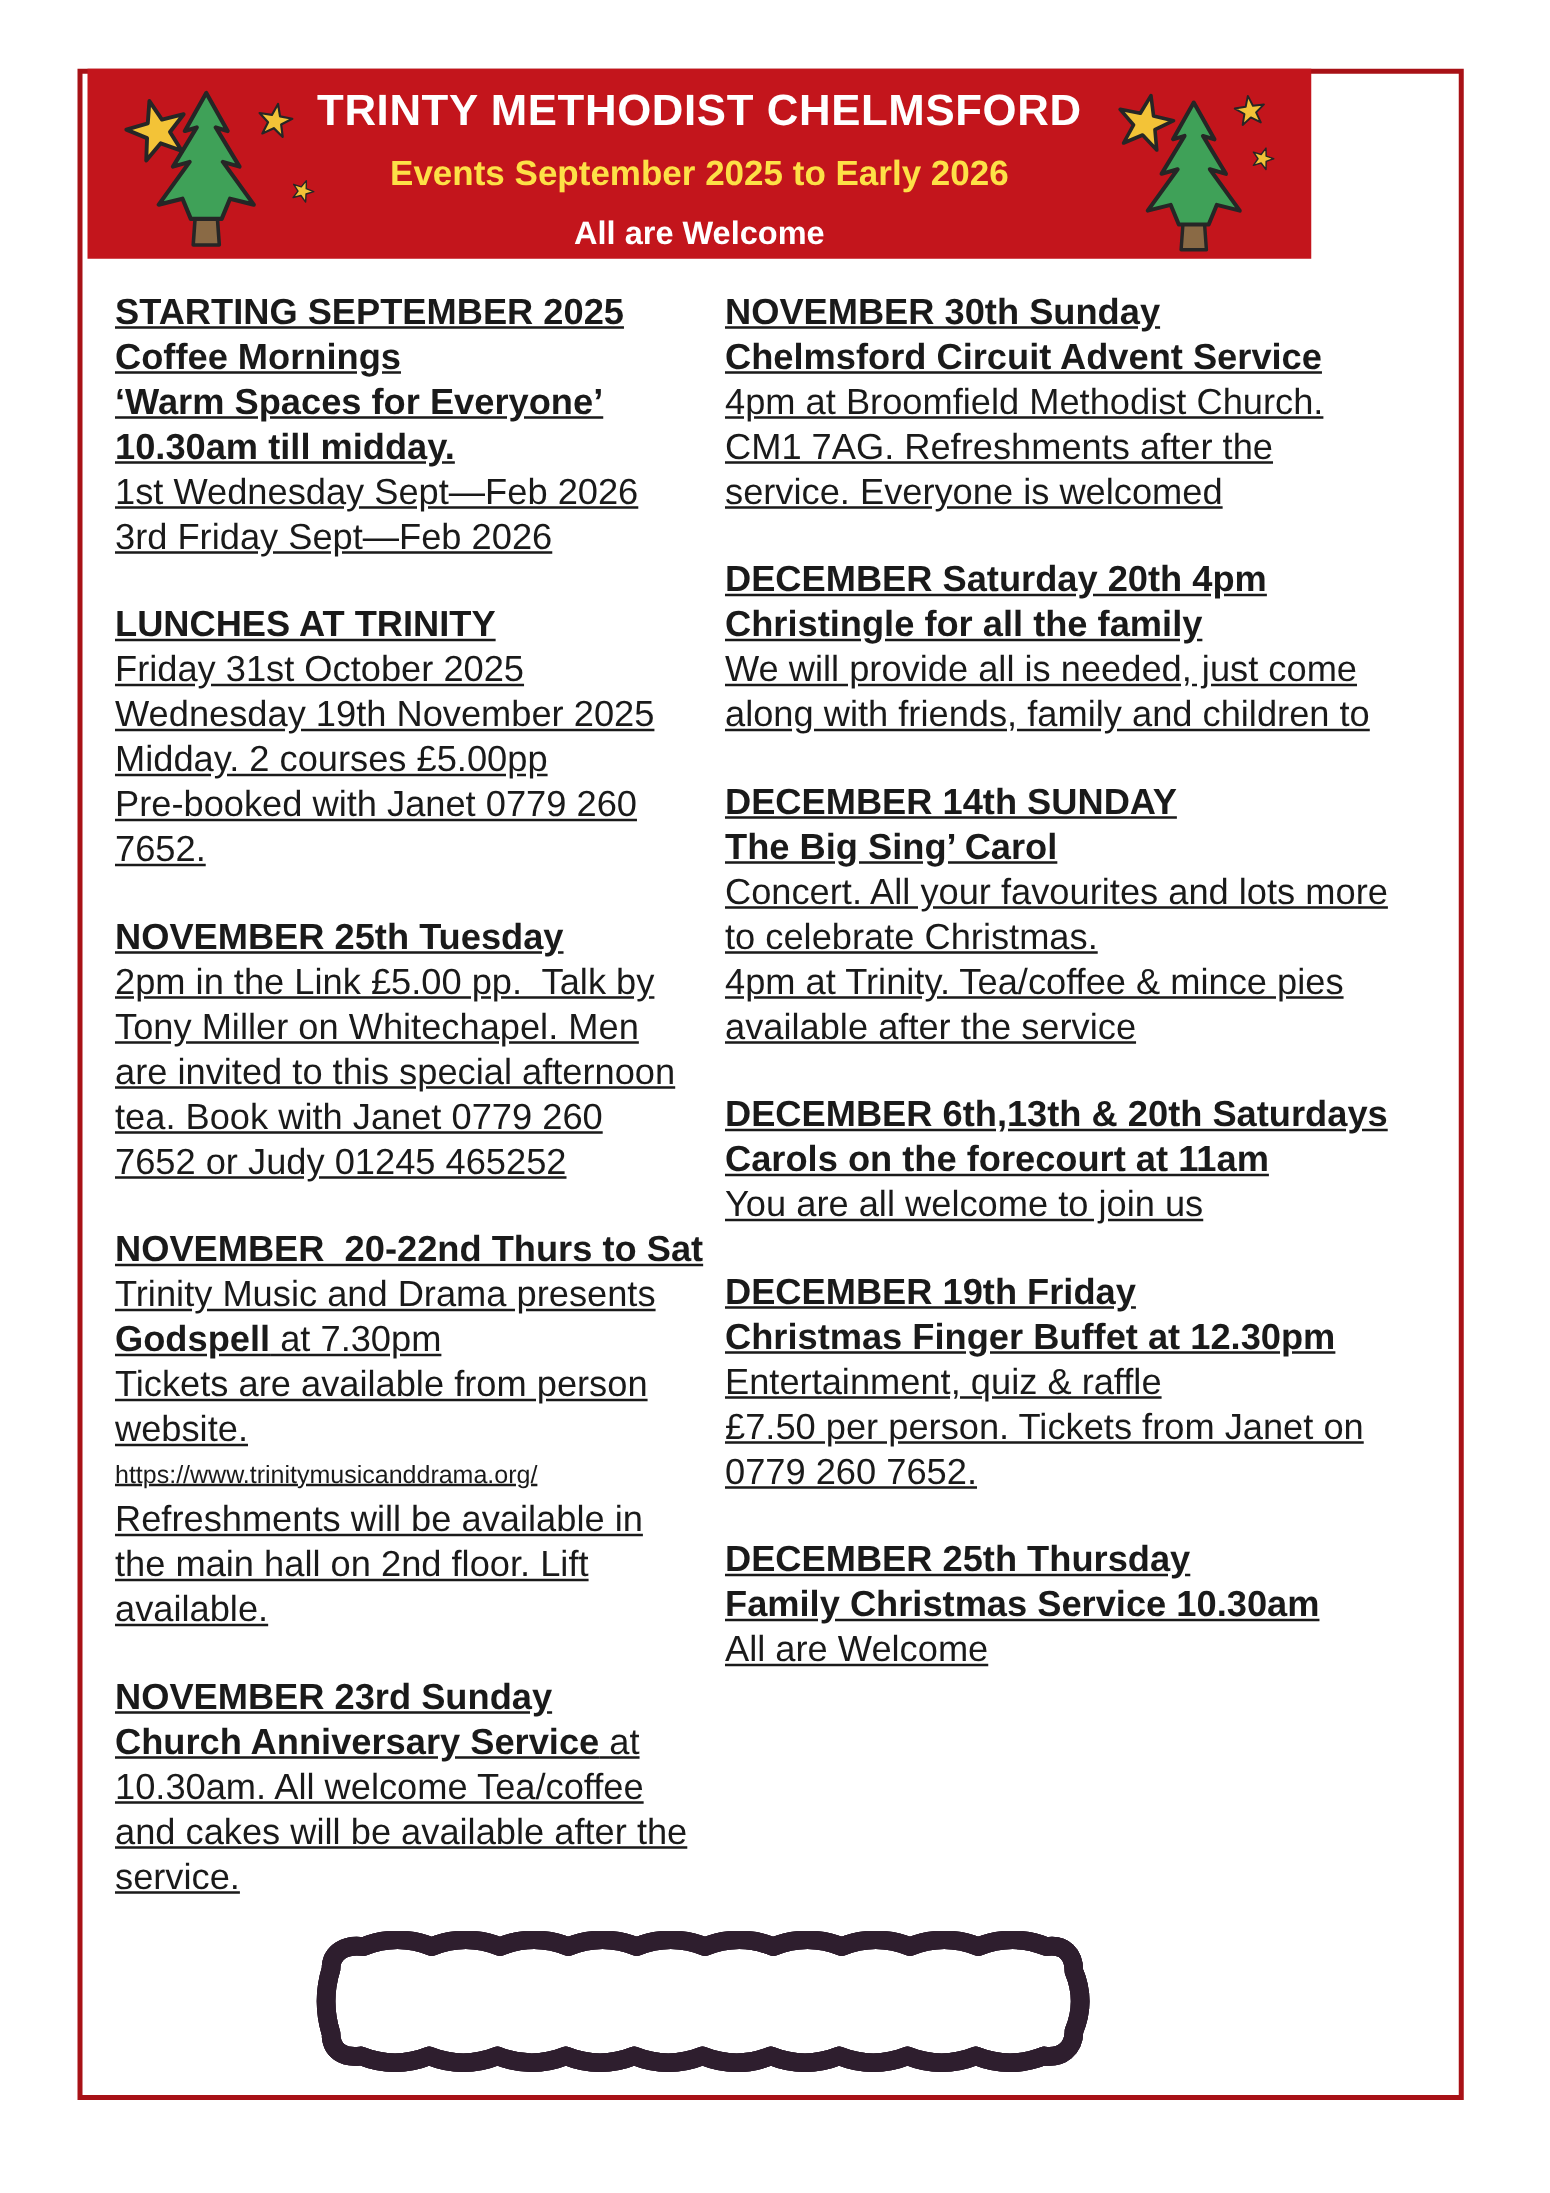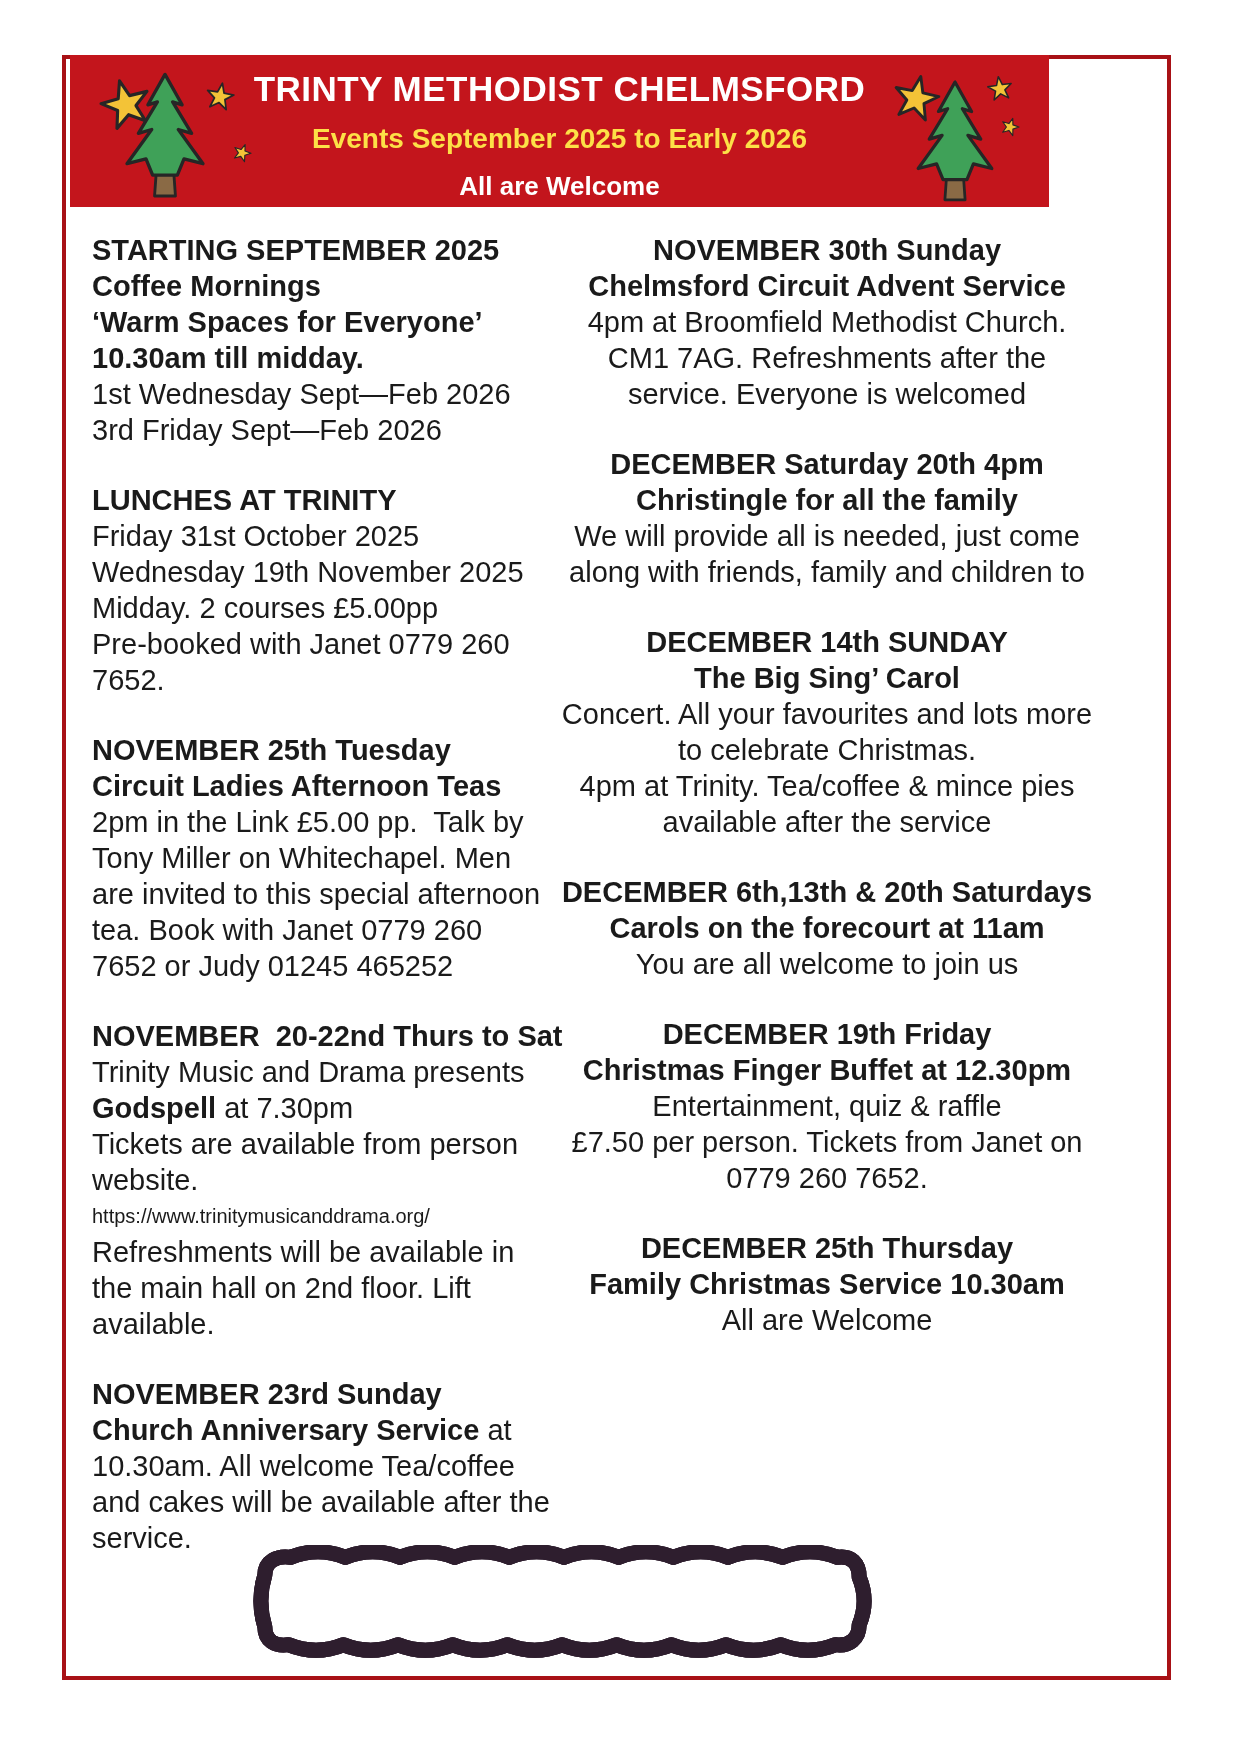--- a/index.html
+++ b/index.html
@@ -11,22 +11,22 @@
           background:#c3151c;}
   .banner-deco{position:absolute;left:0;top:0;width:1097px;height:152px;}
   .banner-title{position:absolute;top:14px;left:0;width:100%;text-align:center;
     color:#fff;font-size:35px;font-weight:bold;letter-spacing:.5px;}
   .banner-subtitle{position:absolute;top:68px;left:0;width:100%;text-align:center;
     color:#fde047;font-size:28px;font-weight:bold;}
   .banner-tagline{position:absolute;top:116px;left:0;width:100%;text-align:center;
     color:#fff;font-size:26px;font-weight:bold;}
   .col{position:absolute;top:232px;font-size:29px;line-height:36px;color:#1a1a1a;}
   .col-left{left:92px;width:460px;}
-  .col-right{left:557px;width:540px;text-align:center;}
-  .section{margin:0 0 34px 0;}
+  .col-right{left:580px;width:540px;}
+  .section{margin:0 0 34px 0;text-decoration:underline;}
   .line{white-space:pre;}
   .line .bold{font-weight:bold;}
   .line.small{font-size:20px;}
   .badge{position:absolute;left:237px;top:1545px;width:650px;height:114px;}
   .badge svg{position:absolute;left:0;top:0;}
   .badge-label{position:absolute;left:0;top:0;width:100%;height:104px;
     display:flex;align-items:center;justify-content:center;
     color:#ffffff;font-size:39px;font-weight:bold;font-style:italic;letter-spacing:.5px;}
 </style>
 </head>
@@ -72,21 +72,20 @@
       <div class="section">
         <div class="line"><span class="bold">LUNCHES AT TRINITY</span></div>
         <div class="line"><span>Friday 31st October 2025</span></div>
         <div class="line"><span>Wednesday 19th November 2025</span></div>
         <div class="line"><span>Midday. 2 courses £5.00pp</span></div>
         <div class="line"><span>Pre-booked with Janet 0779 260</span></div>
         <div class="line"><span>7652.</span></div>
       </div>
       <div class="section">
         <div class="line"><span class="bold">NOVEMBER 25th Tuesday</span></div>
-        <div class="line"><span class="bold">Circuit Ladies Afternoon Teas</span></div>
         <div class="line"><span>2pm in the Link £5.00 pp.  Talk by</span></div>
         <div class="line"><span>Tony Miller on Whitechapel. Men</span></div>
         <div class="line"><span>are invited to this special afternoon</span></div>
         <div class="line"><span>tea. Book with Janet 0779 260</span></div>
         <div class="line"><span>7652 or Judy 01245 465252</span></div>
       </div>
       <div class="section">
         <div class="line"><span class="bold">NOVEMBER  20-22nd Thurs to Sat</span></div>
         <div class="line"><span>Trinity Music and Drama presents</span></div>
         <div class="line"><span class="bold">Godspell</span><span> at 7.30pm</span></div>

